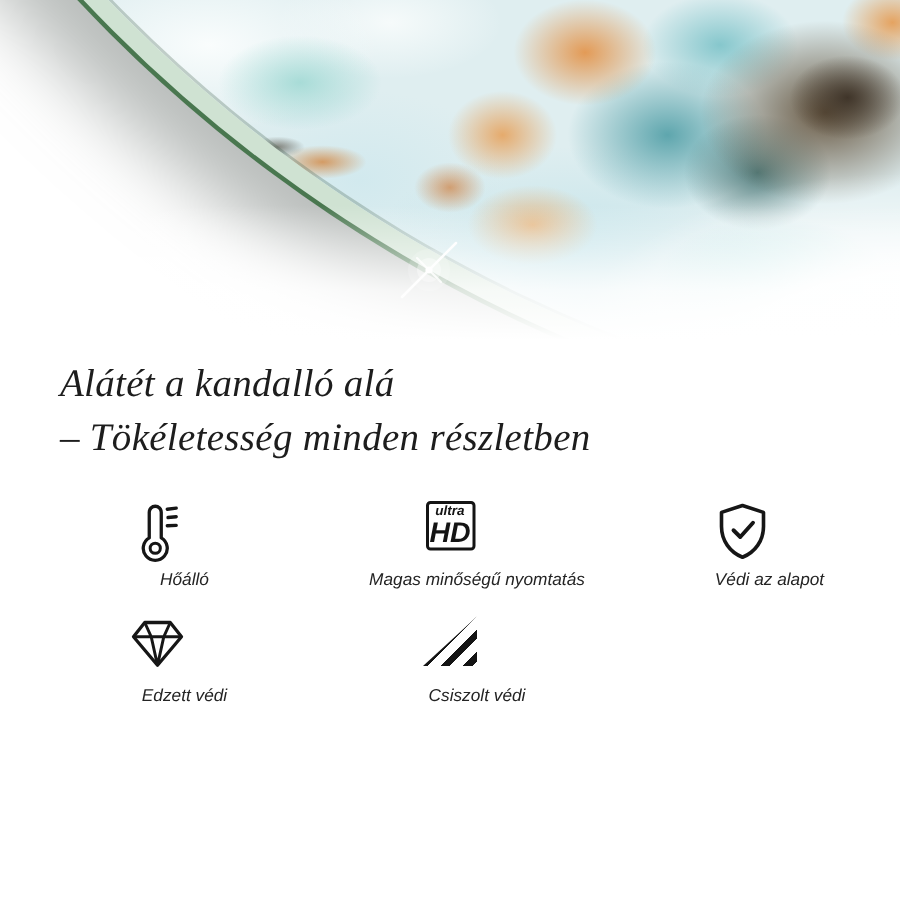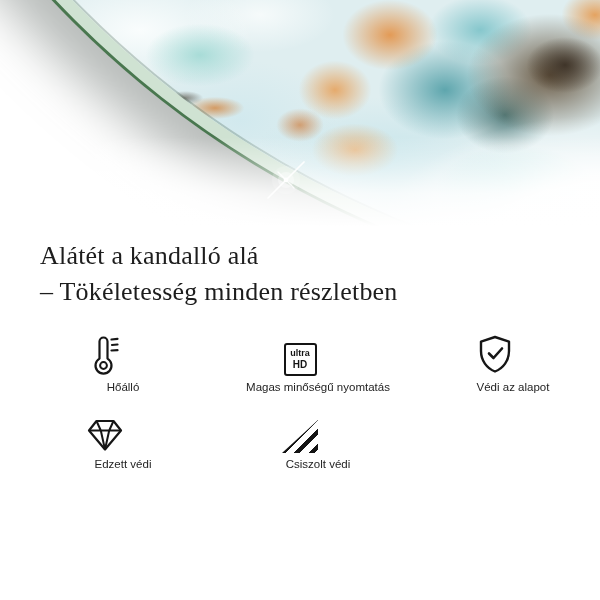--- a/index.html
+++ b/index.html
@@ -53,21 +53,21 @@
   .sparkle { position:absolute; left:265px; top:159px; width:42px; height:42px; pointer-events:none; }
 
   .hero-fade {
     position:absolute; left:0; top:0; width:100%; height:100%; pointer-events:none;
     background:
       linear-gradient(to bottom, rgba(255,255,255,0) 58%, rgba(255,255,255,0.82) 82%, #ffffff 96%),
       radial-gradient(300px 170px at 100% 103%, rgba(255,255,255,0.95) 35%, rgba(255,255,255,0) 75%);
   }
 
   
-  .content { padding:2px 40px 0; }
+  .content { padding:2px 40px 0;font-style:italic; }
 
   .title {
     margin:0 0 12px;
     font-family:"Liberation Serif", serif;
     font-weight:400;
     font-size:26px; line-height:36px;
     color:#1d1d1d; letter-spacing:0.2px;
   }
   .title span { display:block; }
 
@@ -78,33 +78,33 @@
   }
 
   
   .features {
     margin-top:24px;
     display:grid;
     grid-template-columns:130px 260px 130px;
     row-gap:18px;
   }
   .feature { display:flex; flex-direction:column; align-items:center; }
-  .f-icon  { height:42px; display:flex; align-items:flex-end; justify-content:center; }
+  .f-icon  { height:42px; display:flex; align-items:flex-start; justify-content:center; }
   .f-label { margin-top:5px; font-size:11.5px; color:#242424; white-space:nowrap;padding-left:36px; }
 
   .icon-svg { display:block; }
 
   .uhd {
     width:33px; height:33px; box-sizing:border-box;
     border:2.4px solid #141414; border-radius:3px;
     display:flex; flex-direction:column; align-items:center; justify-content:center;
     color:#141414;
   }
   .uhd .u  { font-size:9px;    font-weight:700; line-height:1; }
-  .uhd .hd { font-size:10px; font-weight:800; line-height:1; margin-top:1.5px; }
+  .uhd .hd { font-size:19px; font-weight:800; line-height:1; margin-top:1.5px; }
 
   .stripes {
     width:36px; height:33px;
     background:repeating-linear-gradient(135deg, #141414 0 4.5px, rgba(0,0,0,0) 4.5px 10.5px);
     clip-path:polygon(0 100%, 100% 0, 100% 100%);
   }
 </style>
 </head>
 <body>
 

